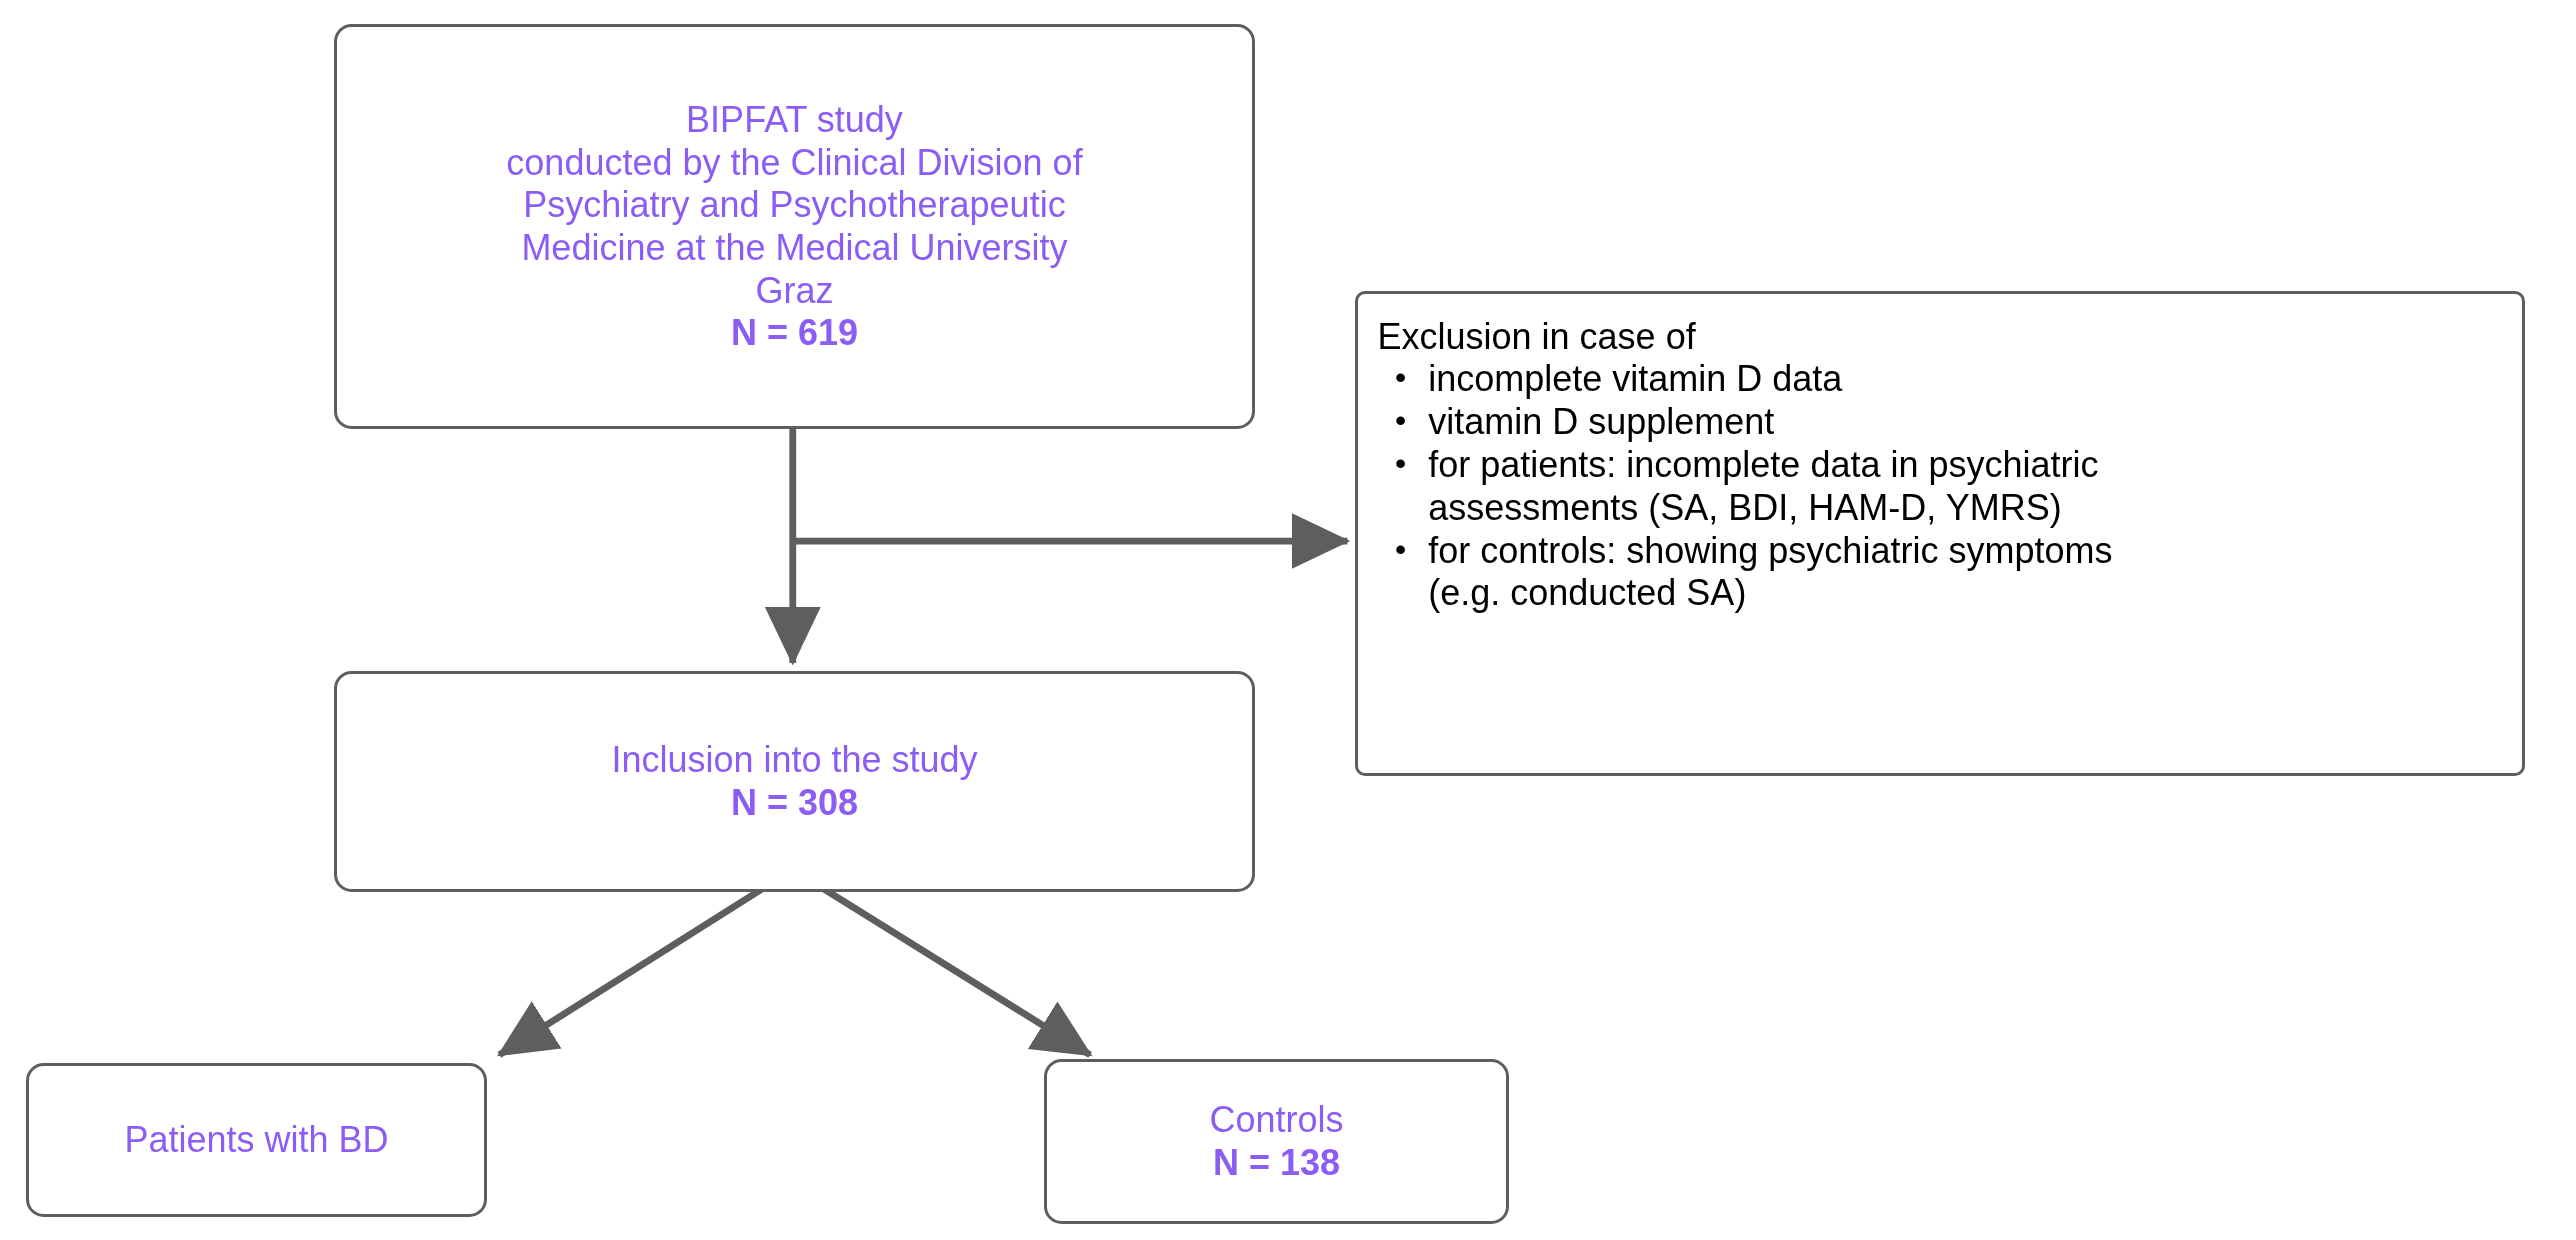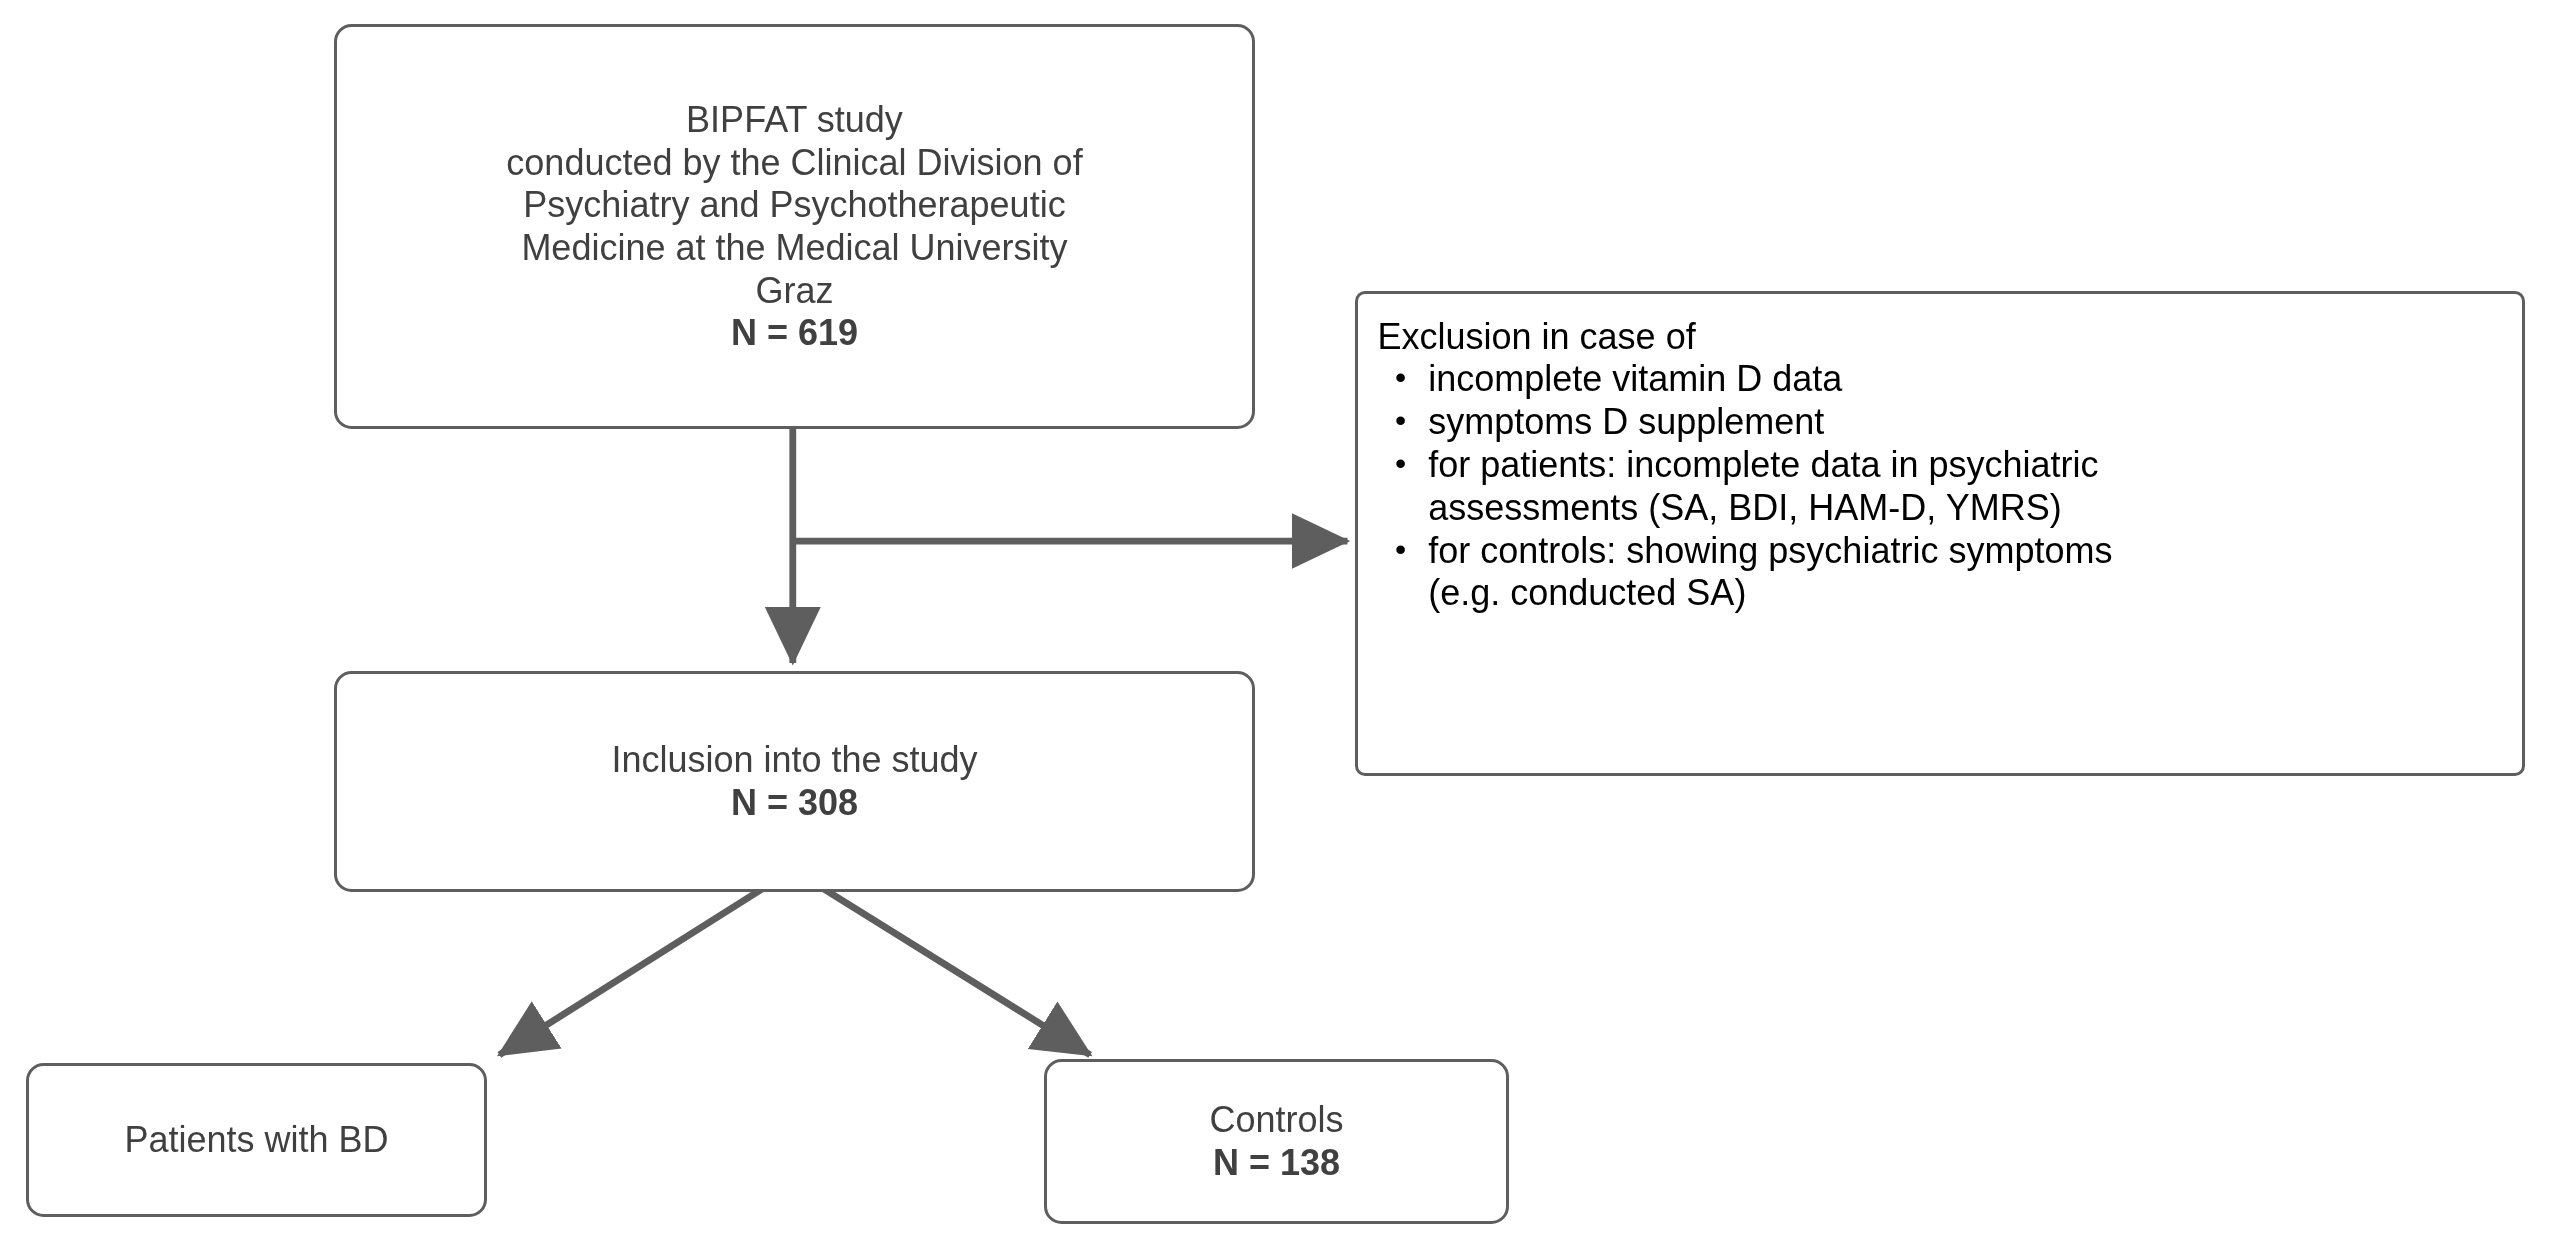--- a/index.html
+++ b/index.html
@@ -36,21 +36,21 @@
     flex-direction: column;
     justify-content: center;
     color: #000000;
     z-index: 2;
   }
   .node .line {
     display: block;
     font-size: 36px;
     line-height: 1.185;
     white-space: nowrap;
-    color: #404040;
+    color: #8b5cf6;
   }
   .node.centered .line {
     text-align: center;
   }
   .line.bold {
     font-weight: bold;
   }
 
   
   #node-study {
@@ -157,21 +157,21 @@
     <span class="line bold">N = 619</span>
   </div>
 
   <div class="node" id="node-exclusion">
     <span class="heading">Exclusion in case of</span>
     <ul>
       <li>
         <span>incomplete vitamin D data</span>
       </li>
       <li>
-        <span>symptoms D supplement</span>
+        <span>vitamin D supplement</span>
       </li>
       <li>
         <span>for patients: incomplete data in psychiatric</span>
         <span class="sub">assessments (SA, BDI, HAM-D, YMRS)</span>
       </li>
       <li>
         <span>for controls: showing psychiatric symptoms</span>
         <span class="sub">(e.g. conducted SA)</span>
       </li>
     </ul>

